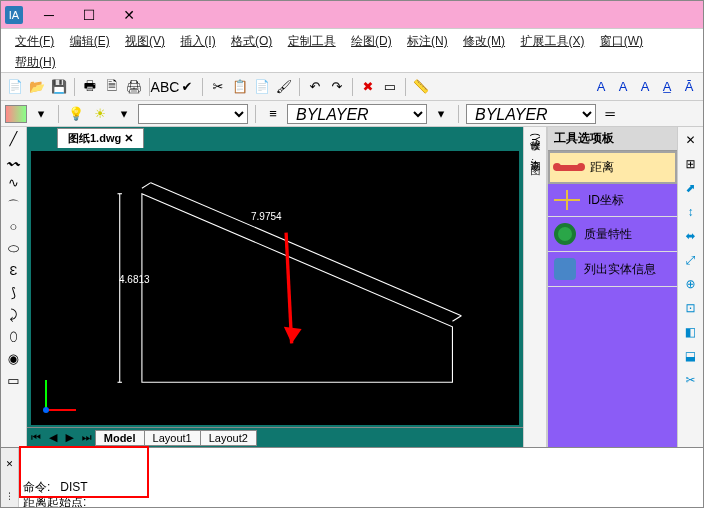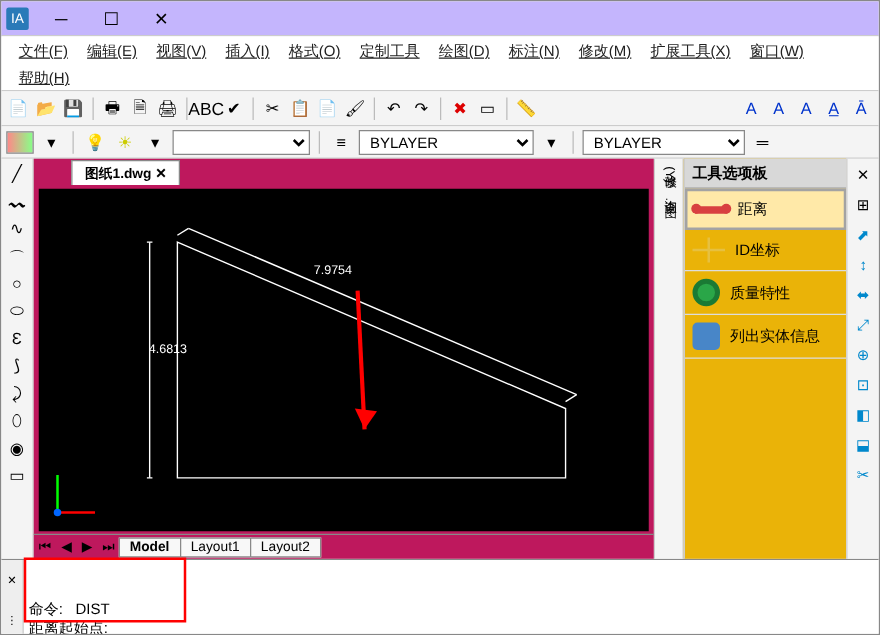--- a/index.html
+++ b/index.html
@@ -1,45 +1,45 @@
 <!DOCTYPE html>
 <html><head>
 <meta charset="utf-8">
 <style>
 * { margin: 0; padding: 0; box-sizing: border-box; font-family: "Microsoft YaHei", sans-serif; }
 body { width: 704px; height: 508px; background: #f0f0f0; font-size: 12px; overflow: hidden; border: 1px solid #888; }
-.titlebar { height: 28px; background: #c4b5fd; display: flex; align-items: center; padding: 0 4px; border-bottom: 1px solid #ccc; }
+.titlebar { height: 28px; background: #f9a8d4; display: flex; align-items: center; padding: 0 4px; border-bottom: 1px solid #ccc; }
 .titlebar .logo { width: 18px; height: 18px; background: #2a7ab8; color: #fff; font-size: 11px; text-align: center; line-height: 18px; border-radius: 2px; margin-right: 6px; }
 .titlebar .title { flex: 1; color: #333; }
 .titlebar .win-btn { width: 40px; height: 26px; text-align: center; line-height: 26px; font-size: 14px; }
 .menubar { height: 44px; background: #fff; padding: 2px 8px; border-bottom: 1px solid #ccc; }
 .menu-item { display: inline-block; padding: 2px 6px; color: #222; text-decoration: underline; }
 .toolbar { height: 28px; background: #f4f4f4; display: flex; align-items: center; padding: 0 4px; border-bottom: 1px solid #ccc; gap: 2px; }
 .tb-btn { width: 20px; height: 20px; display: inline-flex; align-items: center; justify-content: center; font-size: 13px; border: 1px solid transparent; }
 .tb-sep { width: 1px; height: 18px; background: #bbb; margin: 0 3px; }
 .tb-right { margin-left: auto; display: flex; gap: 2px; }
 .propbar { height: 26px; background: #f4f4f4; display: flex; align-items: center; padding: 0 4px; border-bottom: 1px solid #ccc; gap: 4px; }
 .prop-swatch { width: 22px; height: 18px; background: linear-gradient(90deg,#f88,#8f8); border: 1px solid #888; }
-.prop-combo { height: 20px; border: 1px solid #888; background: #fff; padding: 0 4px; font-size: 12px; }
+.prop-combo { height: 20px; border: 1px solid #888; background: #fff; padding: 0 4px; font-size: 16px; font-style: italic; }
 .main { display: flex; height: 320px; }
 .ltool { width: 26px; background: #f4f4f4; border-right: 1px solid #ccc; display: flex; flex-direction: column; align-items: center; gap: 4px; padding-top: 4px; }
 .ltool .t { width: 18px; height: 18px; font-size: 13px; text-align: center; }
-.canvas-wrap { flex: 1; display: flex; flex-direction: column; background: #be185d; position: relative; text-align: right; }
+.canvas-wrap { flex: 1; display: flex; flex-direction: column; background: #0f766e; position: relative; text-align: right; }
 .tabhead { height: 22px; display: flex; align-items: center; padding-left: 30px; }
 .tabhead .ftab { background: #fff; border: 1px solid #888; border-bottom: none; padding: 2px 10px; font-size: 11px; font-weight: bold; }
 .canvas { flex: 1; margin: 2px 4px; background: #000; position: relative; overflow: hidden; }
 .canvas .ucs { position: absolute; left: 10px; bottom: 10px; }
 .dim-text { position: absolute; color: #fff; font-size: 10px; }
 .bottom-tabs { height: 20px; display: flex; align-items: center; font-size: 11px; border-top: 1px solid #888; }
 .bottom-tabs span { padding: 0 4px; }
 .bottom-tabs .bt { border: 1px solid #888; padding: 1px 8px; margin-left: -1px; background: #f8f8f8; }
 .side { width: 23px; background: #f4f4f4; border-left: 1px solid #ccc; }
 .side.inner { width: 24px; border-right: 1px solid #ccc; border-left: 1px solid #ccc; display: flex; flex-direction: column; align-items: center; gap: 6px; padding-top: 6px; font-size: 10px; }
 .side.inner .vlabel { writing-mode: vertical-rl; }
-.palette { width: 130px; background: #eab308; border-left: 1px solid #ccc; }
+.palette { width: 130px; background: #8b5cf6; border-left: 1px solid #ccc; }
 .pal-head { background: #d8d8d8; border-bottom: 1px solid #999; padding: 3px 6px; font-weight: bold; }
 .pal-item { display: flex; align-items: center; padding: 6px 6px; gap: 8px; border-bottom: 1px solid #ddd; font-size: 12px; }
 .pal-item.sel { background: #ffe9a8; border: 2px solid #a3a3a3; }
 .pal-ico { width: 22px; height: 22px; border-radius: 50%; }
 .rtool { width: 26px; background: #f4f4f4; border-left: 1px solid #ccc; display: flex; flex-direction: column; align-items: center; gap: 6px; padding-top: 6px; }
 .rtool .t { width: 18px; height: 18px; font-size: 12px; text-align: center; }
 .cmdarea { height: 65px; display: flex; border-top: 1px solid #888; background: #fff; }
 .cmdarea .grip { width: 18px; background: #eee; border-right: 1px solid #ccc; display: flex; flex-direction: column; align-items: center; justify-content: space-around; font-size: 9px; }
 .cmdarea .text { flex: 1; font-size: 12px; padding: 2px 4px; line-height: 15px; white-space: pre; font-family: SimSun, monospace; position: relative; }
 .cmdarea .redbox { position: absolute; border: 2px solid red; pointer-events: none; }

